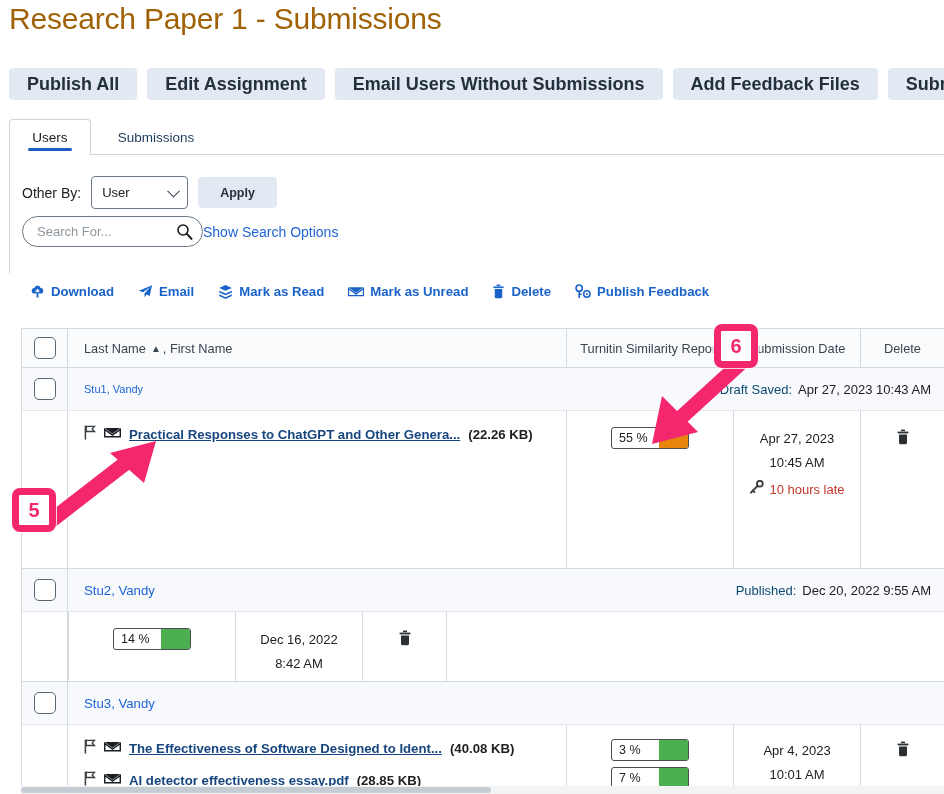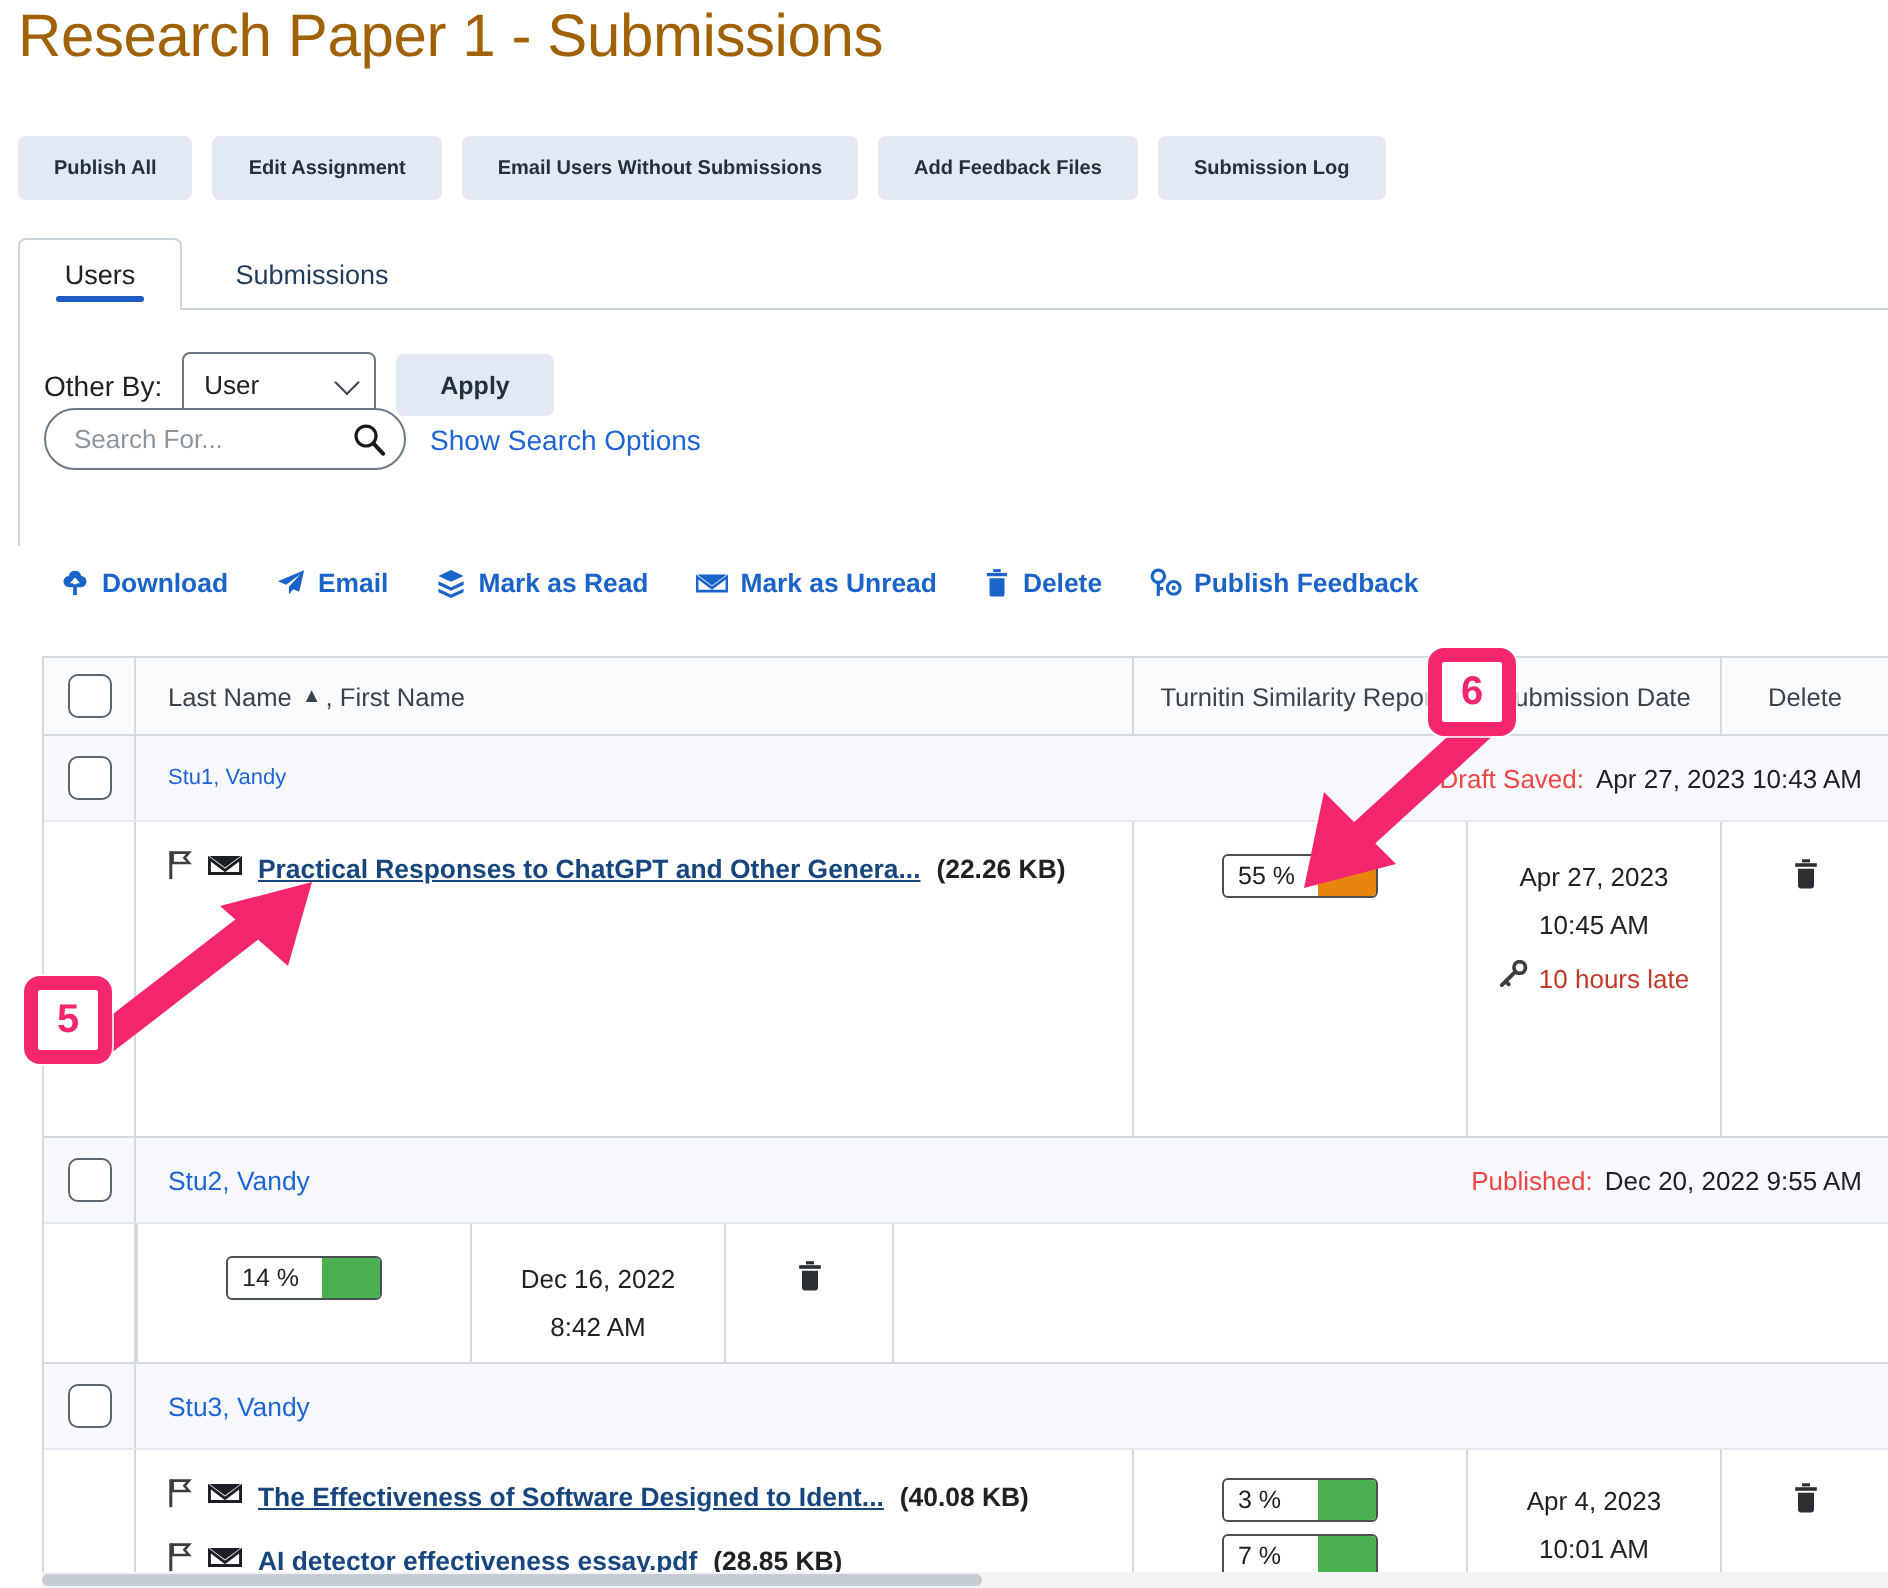--- a/index.html
+++ b/index.html
@@ -23,21 +23,21 @@
   
   .btn-row {
     position: absolute; left: 9px; top: 68px;
     display: flex; gap: 10px; align-items: center;
   }
   .btn {
     background: #e3e9f3;
     border: none; border-radius: 4px;
     height: 32px; padding: 0 18px;
     font-family: "Liberation Sans", sans-serif;
-    font-size: 10px; font-weight: bold; color: #23303d;
+    font-size: 18px; font-weight: bold; color: #23303d;
     display: flex; align-items: center; justify-content: center;
     white-space: nowrap; cursor: pointer;
   }
 
   
   .tabstrip {
     position: absolute; left: 9px; top: 119px; width: 935px; height: 36px;
   }
   .tab-baseline {
     position: absolute; left: 0; bottom: 0; width: 935px; height: 1px;
@@ -85,22 +85,22 @@
     transform: translateY(-70%) rotate(45deg);
   }
   .apply-btn {
     background: #e3e9f3; border: none; border-radius: 4px;
     height: 31px; padding: 0 22px;
     font-size: 12.5px; font-weight: bold; color: #23303d; cursor: pointer;
   }
 
   
   .search-row {
-    position: absolute; left: 22px; top: 204px;
-    display: flex; align-items: center; gap: 12px;
+    position: absolute; left: 22px; top: 216px;
+    display: flex; align-items: center; gap: 0;
   }
   .search-box {
     position: relative; width: 181px; height: 31px;
     border: 1px solid #6b7a86; border-radius: 16px; background: #fff;
     display: flex; align-items: center; padding: 0 30px 0 12px;
   }
   .search-box input {
     border: none; outline: none; background: transparent;
     font-family: "Liberation Sans", sans-serif;
     font-size: 13px; color: #202122; width: 100%;
@@ -151,21 +151,21 @@
 
   .userrow { background: #f7f9fd; border-bottom: 1px solid #e3e8ee; }
   .userrow > div { min-height: 42px; display: flex; align-items: center; }
   .userrow .c-check { justify-content: center; }
   .userrow .c-name { padding-left: 16px; }
   .userrow .c-status {
     flex: 1 1 auto; display: flex; align-items: center;
     justify-content: flex-end; padding-right: 14px; gap: 6px;
     font-size: 13px; color: #202122;
   }
-  .status-key { color: #ef4444; }
+  .status-key { color: #0c4a6e; }
 
   .filerow { background: #ffffff; border-bottom: 1px solid #d4dae0; }
   .filerow > div { display: flex; }
   .filerow .c-check { }
   .filerow .c-name { padding: 14px 0 14px 16px; flex-direction: column; gap: 14px; }
   .filerow .c-sim { flex-direction: column; align-items: center; padding-top: 16px; gap: 10px; }
   .filerow .c-date {
     flex-direction: column; align-items: center; justify-content: flex-start;
     padding-top: 18px; gap: 4px; text-align: center; line-height: 1.5;
   }

